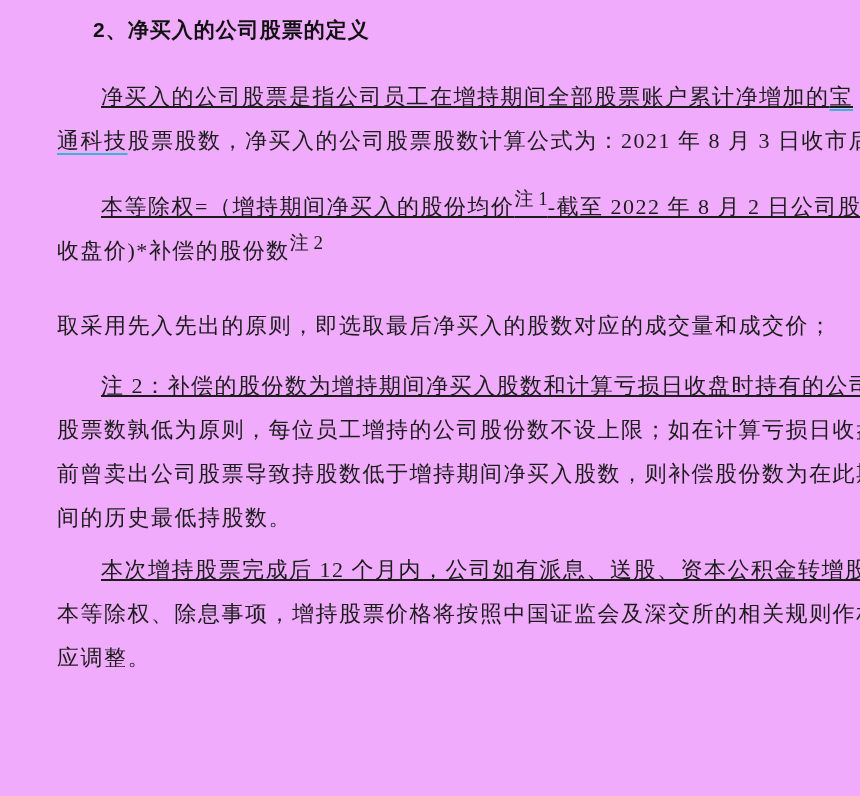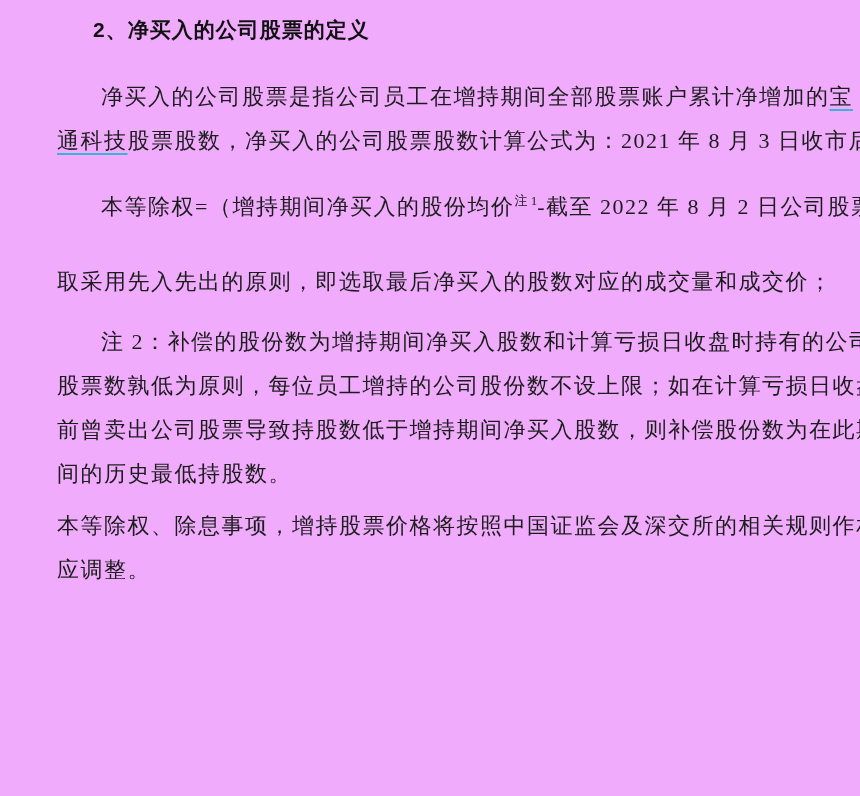--- a/index.html
+++ b/index.html
@@ -27,37 +27,37 @@
     font-size: 21px;
     line-height: 28px;
     letter-spacing: 1px;
     color: #111111;
   }
   .para { margin: 0; }
   .line {
     line-height: 44px;
     white-space: nowrap;
   }
-  .indent { padding-left: 44px; }
+  .indent { padding-left: 44px; text-decoration: underline; }
   .mt-p1 { margin-top: 31px; }
   .mt-h3 { margin-top: 10px; }
   .mt-f  { margin-top: 22px; }
   .mt-n1 { margin-top: 31px; }
   .mt-n2 { margin-top: 16px; }
   .mt-fin{ margin-top: 8px; }
   .lnk {
     color: #1c1c1c;
     text-decoration: underline;
     text-decoration-color: #39b3d6;
     text-decoration-thickness: 2px;
     text-underline-offset: 5px;
     cursor: pointer;
   }
   .sup {
-    font-size: 13px;
+    font-size: 19px;
     letter-spacing: 0;
     position: relative;
     top: -9px;
     line-height: 0;
   }
 </style>
 </head>
 <body>
 
 <div class="page">
@@ -65,31 +65,33 @@
   <h2 class="hd">2、净买入的公司股票的定义</h2>
 
   <div class="para mt-p1">
     <div class="line indent"><span>净买入的公司股票是指公司员工在增持期间全部股票账户累计净增加的</span><span class="lnk">宝</span></div>
     <div class="line"><span class="lnk">通科技</span><span>股票股数，净买入的公司股票股数计算公式为：2021 年 8 月 3 日收市后</span></div>
   </div>
 
 
   <div class="para mt-f">
     <div class="line indent"><span>本等除权=（增持期间净买入的股份均价</span><span class="sup">注 1</span><span>-截至 2022 年 8 月 2 日公司股票</span></div>
+    <div class="line"><span>收盘价)*补偿的股份数</span><span class="sup">注 2</span></div>
   </div>
 
   <div class="para mt-n1">
     <div class="line"><span>取采用先入先出的原则，即选取最后净买入的股数对应的成交量和成交价；</span></div>
   </div>
 
   <div class="para mt-n2">
     <div class="line indent"><span>注 2：补偿的股份数为增持期间净买入股数和计算亏损日收盘时持有的公司</span></div>
     <div class="line"><span>股票数孰低为原则，每位员工增持的公司股份数不设上限；如在计算亏损日收盘</span></div>
     <div class="line"><span>前曾卖出公司股票导致持股数低于增持期间净买入股数，则补偿股份数为在此期</span></div>
     <div class="line"><span>间的历史最低持股数。</span></div>
   </div>
 
   <div class="para mt-fin">
+    <div class="line indent"><span>本次增持股票完成后 12 个月内，公司如有派息、送股、资本公积金转增股</span></div>
     <div class="line"><span>本等除权、除息事项，增持股票价格将按照中国证监会及深交所的相关规则作相</span></div>
     <div class="line"><span>应调整。</span></div>
   </div>
 
 </div>
 
 </body></html>

